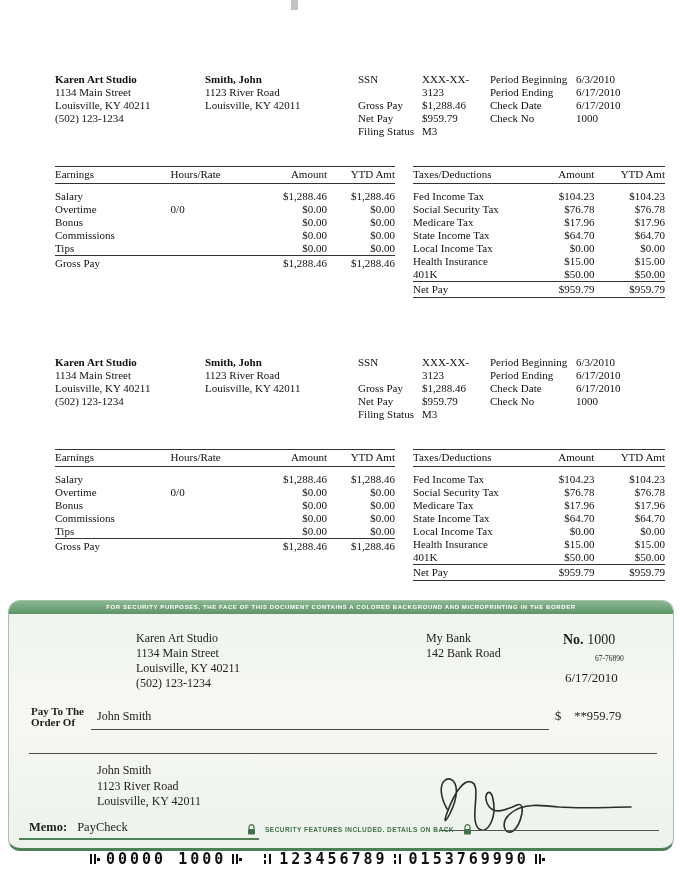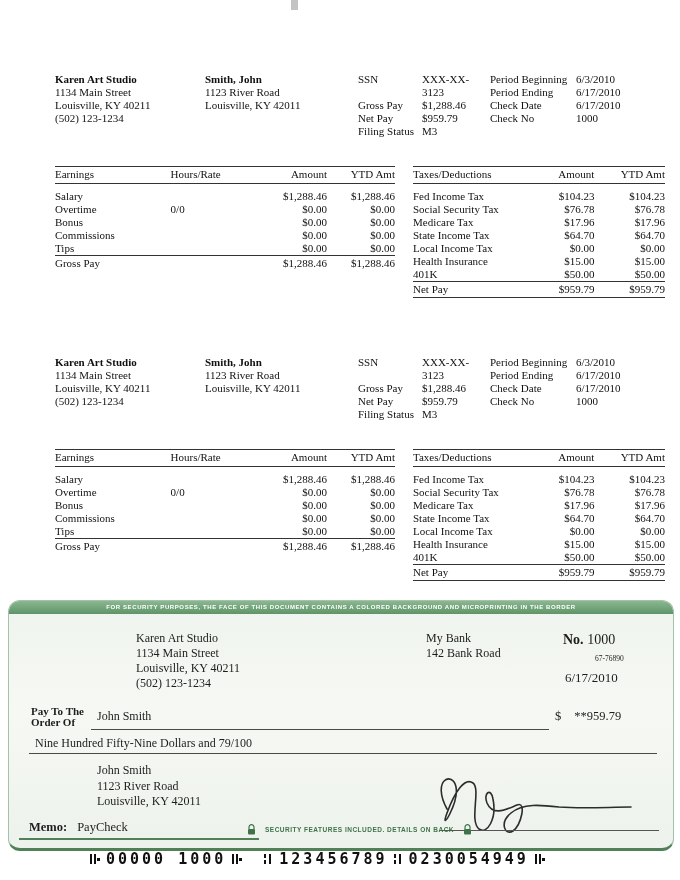--- a/index.html
+++ b/index.html
@@ -414,21 +414,20 @@
   <div class="payto-label">
     <div>Pay To The</div>
     <div>Order Of</div>
   </div>
   <div class="payee-name">John Smith</div>
   <div class="payee-line"></div>
   <div class="amt">
     <span class="dollar">$</span><span class="num">**959.79</span>
   </div>
 
-  <div class="words">Nine Hundred Fifty-Nine Dollars and 79/100</div>
   <div class="words-line"></div>
 
   <div class="payee-addr">
     <div>John Smith</div>
     <div>1123 River Road</div>
     <div>Louisville, KY 42011</div>
   </div>
 
   <svg class="signature" width="250" height="68" viewBox="0 0 250 68">
     <path d="M38 40 C 22 10, 44 2, 47 18 C 50 34, 30 66, 38 44 C 46 22, 56 8, 64 14 C 72 20, 60 52, 70 60 C 78 66, 88 50, 84 30 C 82 18, 74 24, 78 34 C 84 48, 98 40, 108 36 C 118 32, 112 56, 104 62 C 96 67, 90 54, 102 44 C 114 34, 132 36, 150 38 C 175 40, 200 38, 222 38" fill="none" stroke="#2c2c2c" stroke-width="1.6" stroke-linecap="round"></path>
@@ -478,21 +477,21 @@
       </svg>
     </span>
   <span>123456789</span>
   <span class="sym">
       <svg width="9" height="14" viewBox="0 0 9 14">
         <rect x="0" y="2" width="2" height="4" fill="#101010"></rect>
         <rect x="0" y="8" width="2" height="4" fill="#101010"></rect>
         <rect x="5" y="2" width="2" height="10" fill="#101010"></rect>
       </svg>
     </span>
-  <span>0230054949</span>
+  <span>0153769990</span>
   <span class="sym">
       <svg width="10" height="14" viewBox="0 0 10 14">
         <rect x="0" y="2" width="2" height="10" fill="#101010"></rect>
         <rect x="4" y="2" width="2" height="10" fill="#101010"></rect>
         <rect x="7" y="6" width="3" height="3" fill="#101010"></rect>
       </svg>
     </span>
 </div>
 
 </body></html>

